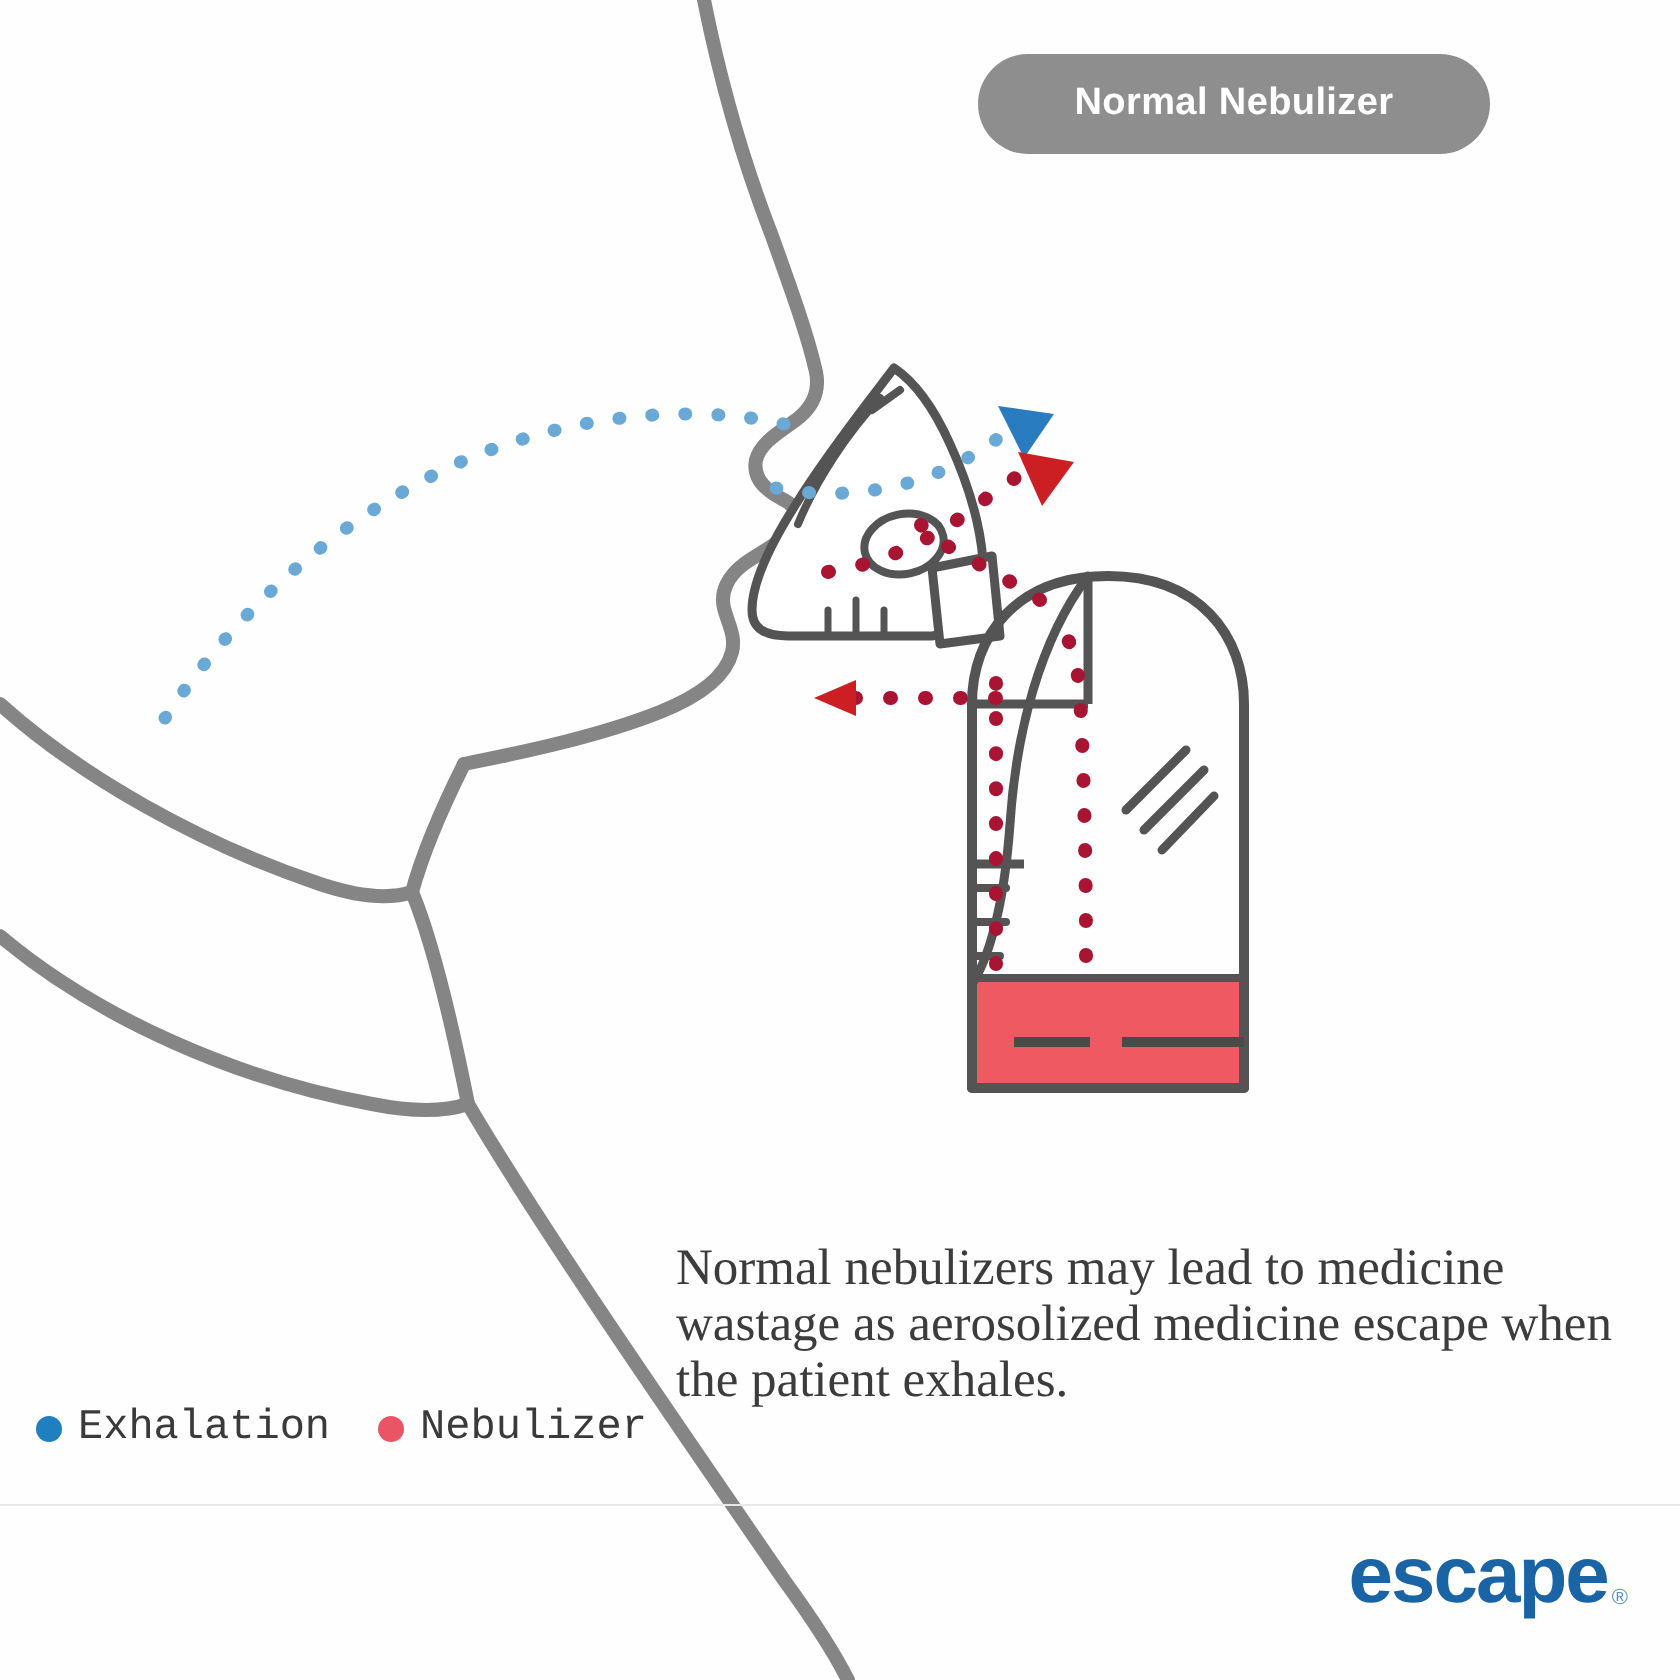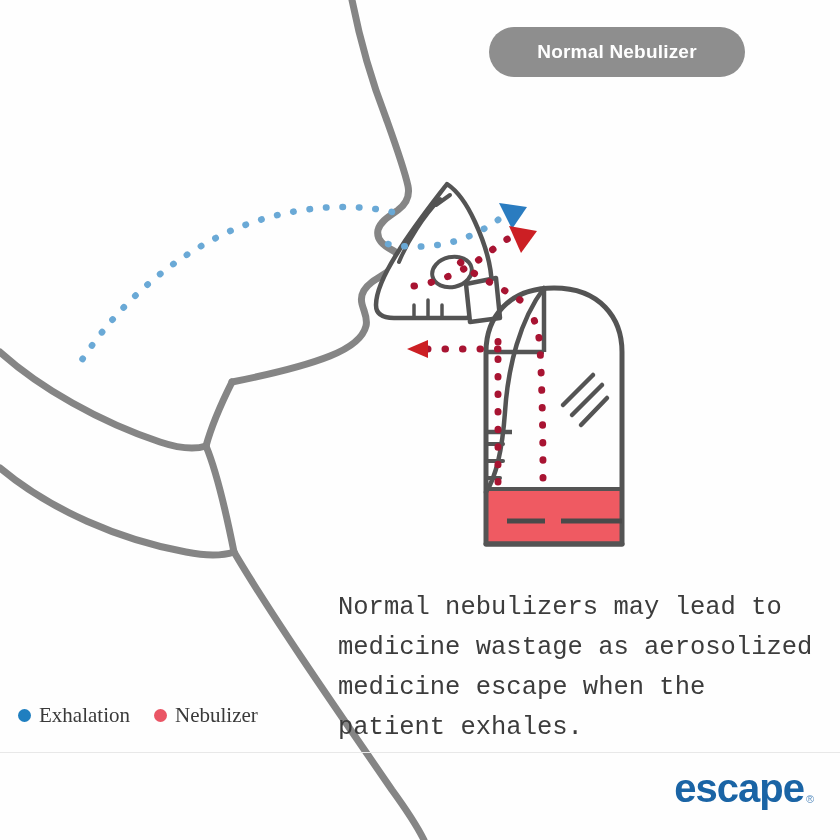--- a/index.html
+++ b/index.html
@@ -42,26 +42,26 @@
   .badge-label {
     color: #ffffff;
     font-size: 19px;
     font-weight: bold;
     letter-spacing: 0.2px;
     font-family: "Liberation Sans", sans-serif;
   }
   .caption {
     position: absolute;
     left: 338px;
-    top: 588px;
+    top: 620px;
     width: 480px;
     color: #3c3c3c;
     font-size: 25.5px;
-    line-height: 40px;
-    font-family: Liberation Mono, monospace;
+    line-height: 28px;
+    font-family: Liberation Serif, serif;
   }
   .legend {
     position: absolute;
     left: 18px;
     top: 703px;
     display: flex;
     align-items: center;
     gap: 24px;
   }
   .legend-item {
@@ -71,21 +71,21 @@
   }
   .legend-dot {
     width: 13px;
     height: 13px;
     border-radius: 50%;
     display: block;
   }
   .legend-text {
     font-size: 21px;
     color: #3a3a3a;
-    font-family: Liberation Serif, serif;
+    font-family: Liberation Mono, monospace;
   }
   .footer-rule {
     position: absolute;
     left: 0;
     top: 752px;
     width: 840px;
     height: 1px;
     background: #e8e8e8;
   }
   .logo {

